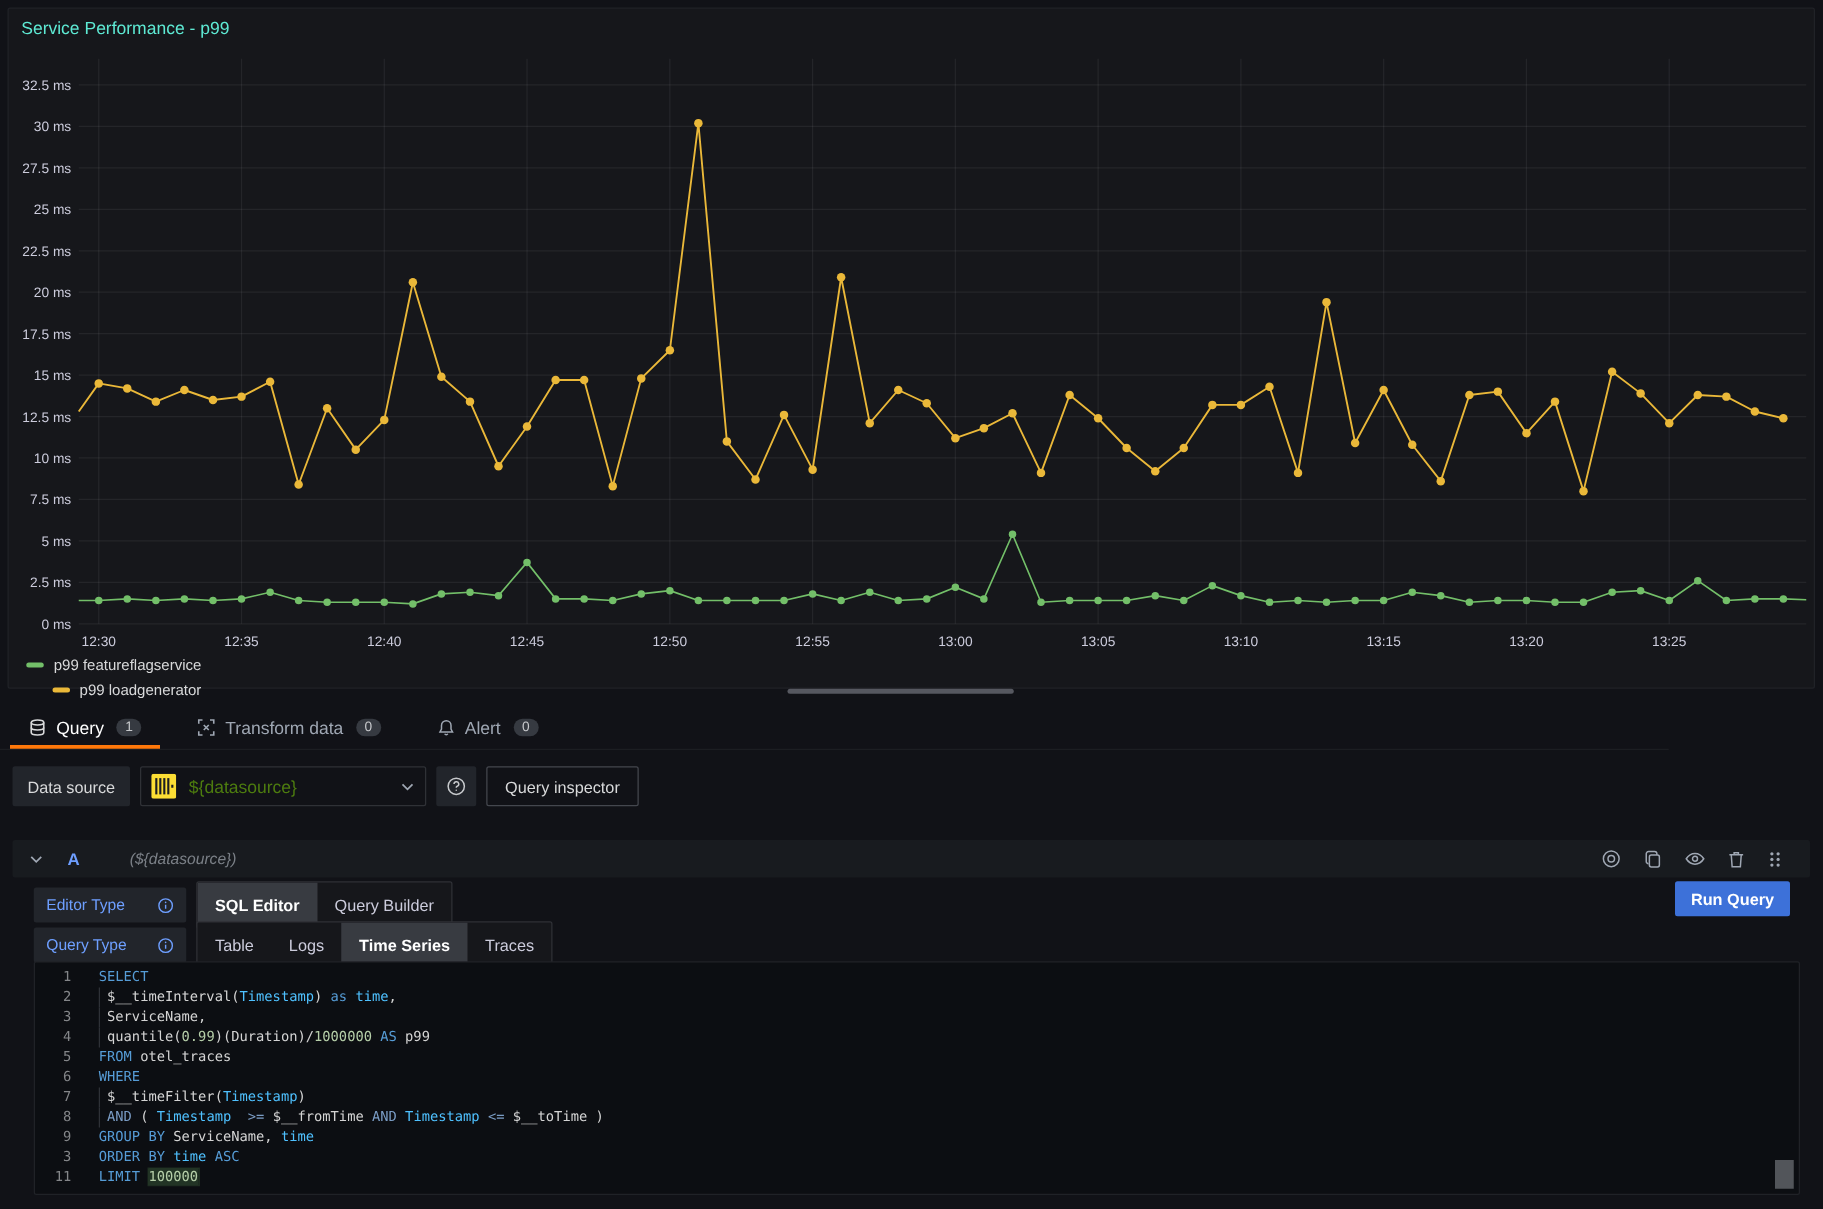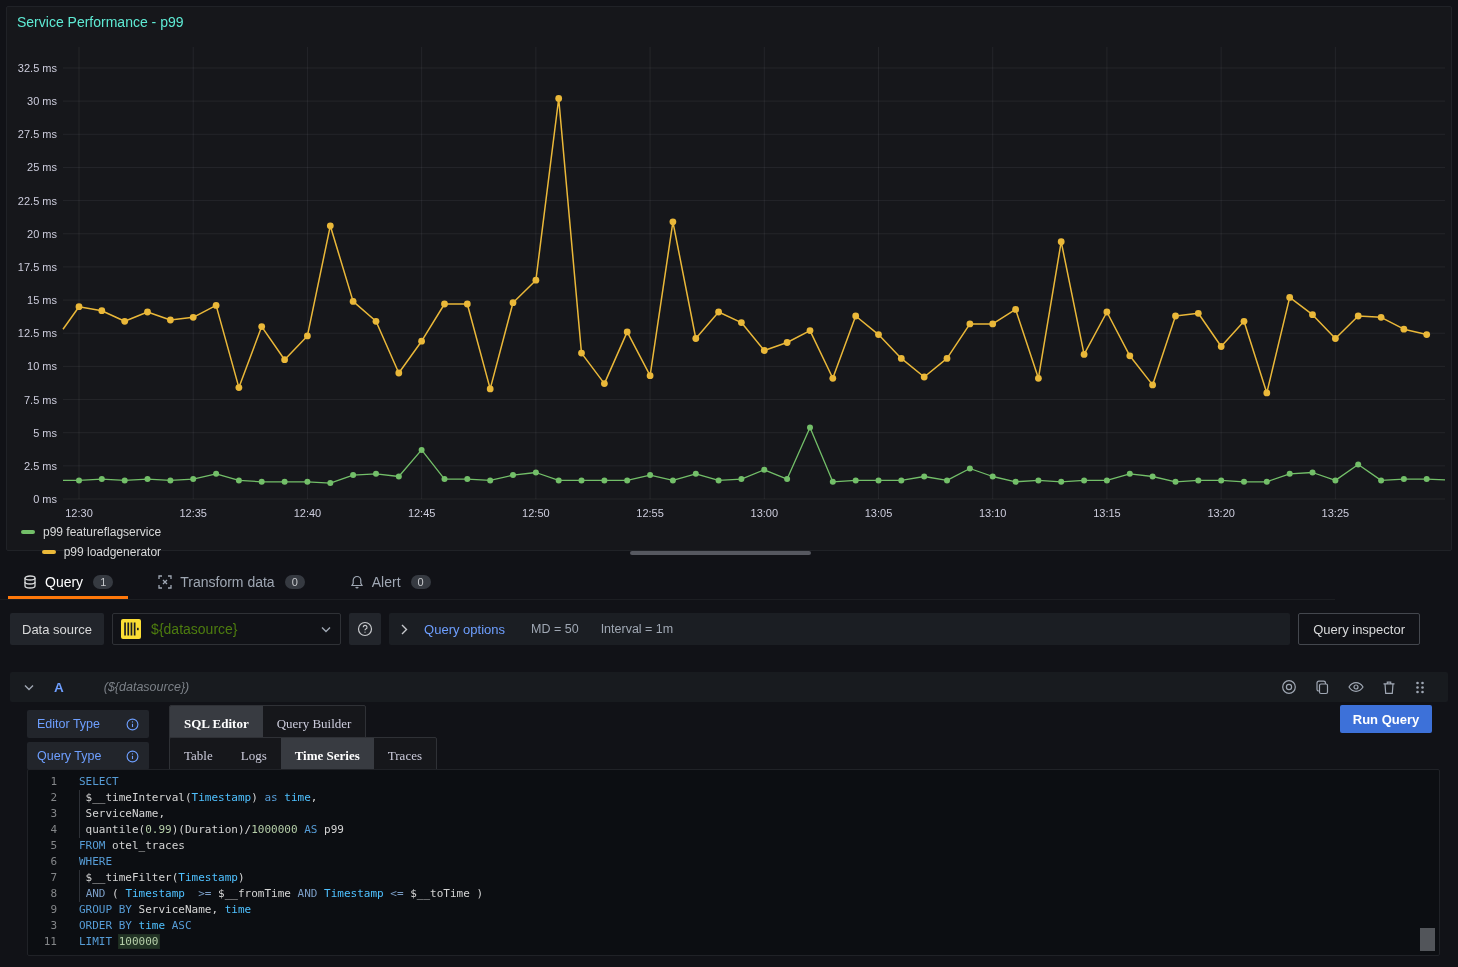--- a/index.html
+++ b/index.html
@@ -55,27 +55,27 @@
 
   
   .query-header{left:10px;top:672px;width:1438px;height:30px;background:#181b1f;border-radius:2px;
                 display:flex;align-items:center;}
   .qh-chev{margin-left:14px;color:#9fa7b3;display:flex;cursor:pointer;}
   .qh-ref{margin-left:20px;color:#6e9fff;font-weight:600;font-size:13.5px;cursor:pointer;}
   .qh-hint{margin-left:40px;color:#7b8087;font-size:12.5px;font-style:italic;}
   .qh-icons{margin-left:auto;margin-right:22px;display:flex;gap:18px;align-items:center;color:#9fa7b3;}
   .qh-icons span{display:flex;cursor:pointer;}
 
-  .opt-row{position:absolute;left:27px;display:flex;gap:20px;align-items:center;}
+  .opt-row{position:absolute;left:27px;display:flex;gap:8px;align-items:center;}
   .row-label{width:122px;height:28px;background:#22252b;border-radius:2px;display:flex;
              align-items:center;justify-content:space-between;padding:0 10px;box-sizing:border-box;
              color:#6e9fff;font-size:12.5px;font-weight:500;}
   .row-label .info{display:flex;color:#6e9fff;}
   .seg-group{display:inline-flex;border:1px solid #2f3136;border-radius:2px;height:38px;
-             box-sizing:border-box;background:#16171b;overflow:hidden;font-family:Liberation Serif, serif;}
+             box-sizing:border-box;background:#16171b;overflow:hidden;}
   .seg{display:flex;align-items:center;padding:0 14px;font-size:13px;color:#ccccdc;cursor:pointer;
        white-space:nowrap;}
   .seg.active{background:#383b41;color:#ffffff;font-weight:700;}
   .btn-primary{position:absolute;left:1340px;top:705px;width:92px;height:28px;background:#3D71D9;
                border:none;border-radius:2px;color:#fff;font-size:13px;font-weight:600;cursor:pointer;
                font-family:inherit;}
 
   
   .code-editor{left:27px;top:769px;width:1413px;height:187px;background:#0c0e12;
                border:1px solid #202227;border-radius:2px;box-sizing:border-box;
@@ -352,30 +352,20 @@
         </svg>
     </span>
   </div>
   <div class="icon-btn">
     <svg width="16" height="16" viewBox="0 0 16 16" fill="none" stroke="currentColor" stroke-width="1.2">
       <circle cx="8" cy="8" r="6.5"></circle>
       <path d="M6.2 6.2a1.9 1.9 0 1 1 2.6 1.8c-.6.25-.8.6-.8 1.2"></path>
       <circle cx="8" cy="11.2" r="0.6" fill="currentColor" stroke="none"></circle>
     </svg>
   </div>
-  <div class="options-bar">
-    <span class="chev">
-      <svg width="7" height="11" viewBox="0 0 7 11" fill="none" stroke="currentColor" stroke-width="1.4">
-          <path d="M1 1l4.5 4.5L1 10"></path>
-        </svg>
-    </span>
-    <span class="options-link">Query options</span>
-    <span class="options-meta">MD = 50</span>
-    <span class="options-meta2">Interval = 1m</span>
-  </div>
   <button class="btn-secondary">Query inspector</button>
 </div>
 
 <div class="abs query-header">
   <span class="qh-chev">
     <svg width="10" height="7" viewBox="0 0 10 7" fill="none" stroke="currentColor" stroke-width="1.4">
         <path d="M1 1.5l4 4 4-4"></path>
       </svg>
   </span>
   <span class="qh-ref">A</span>

